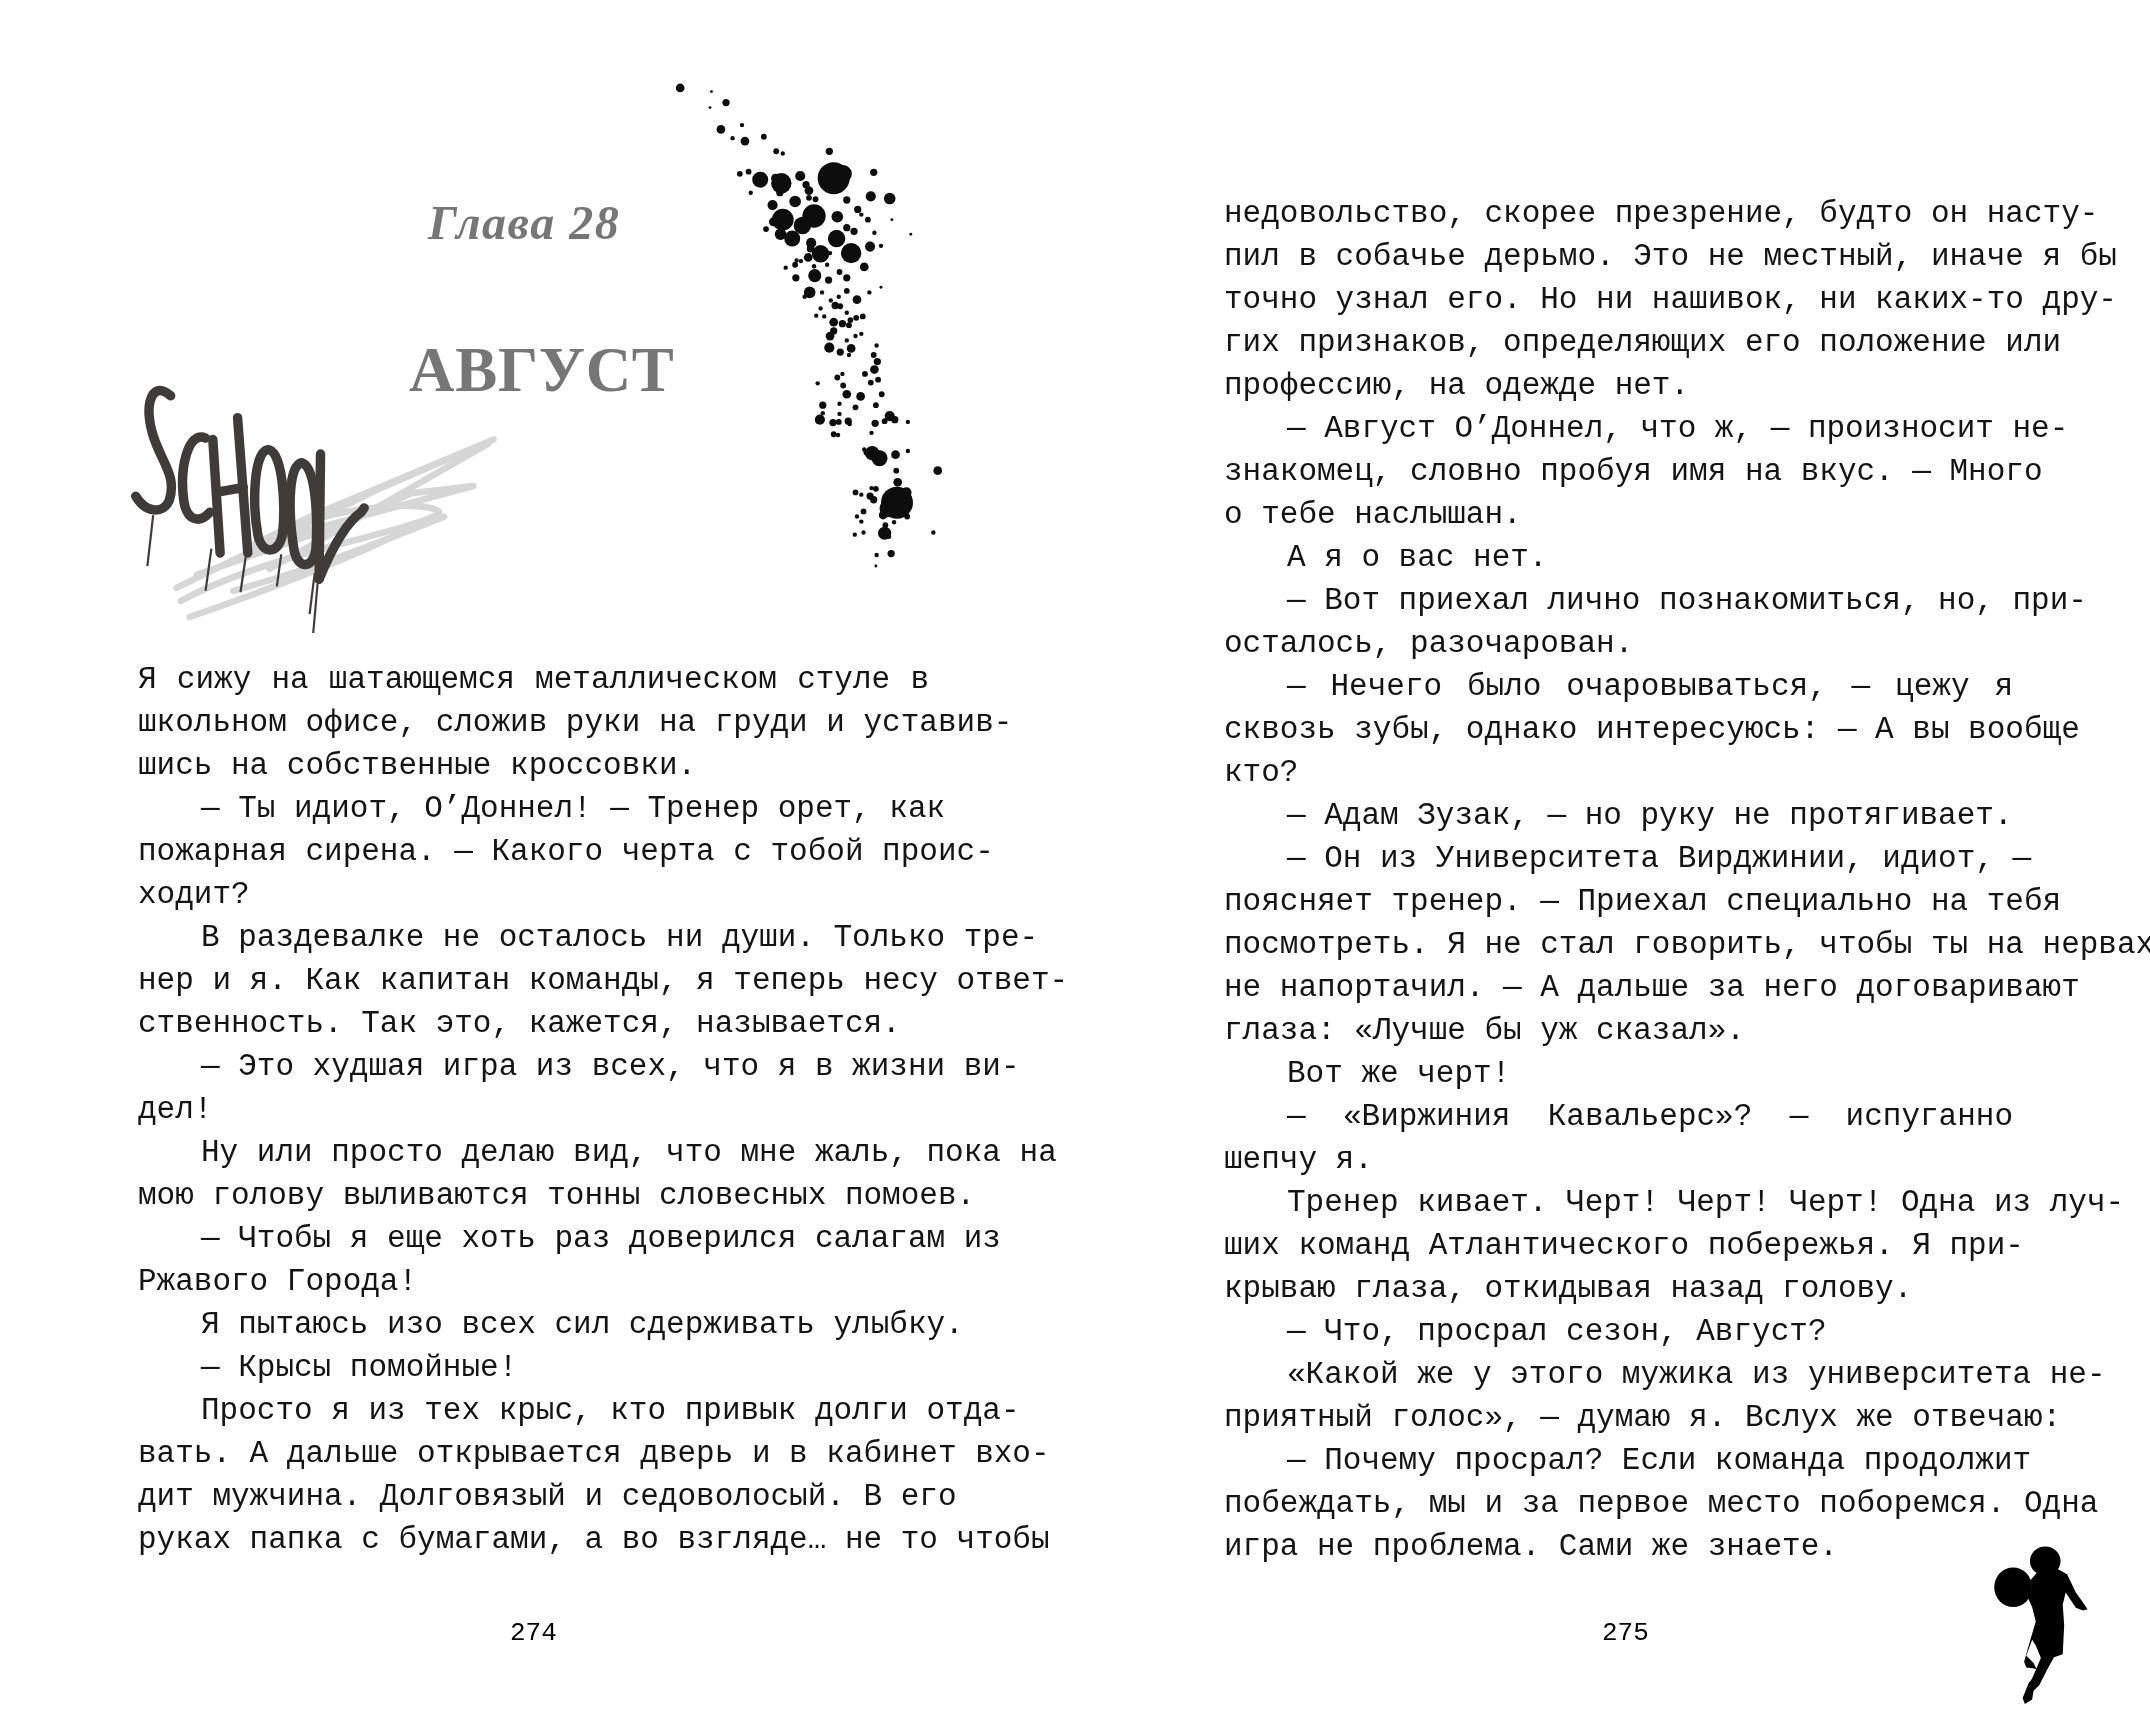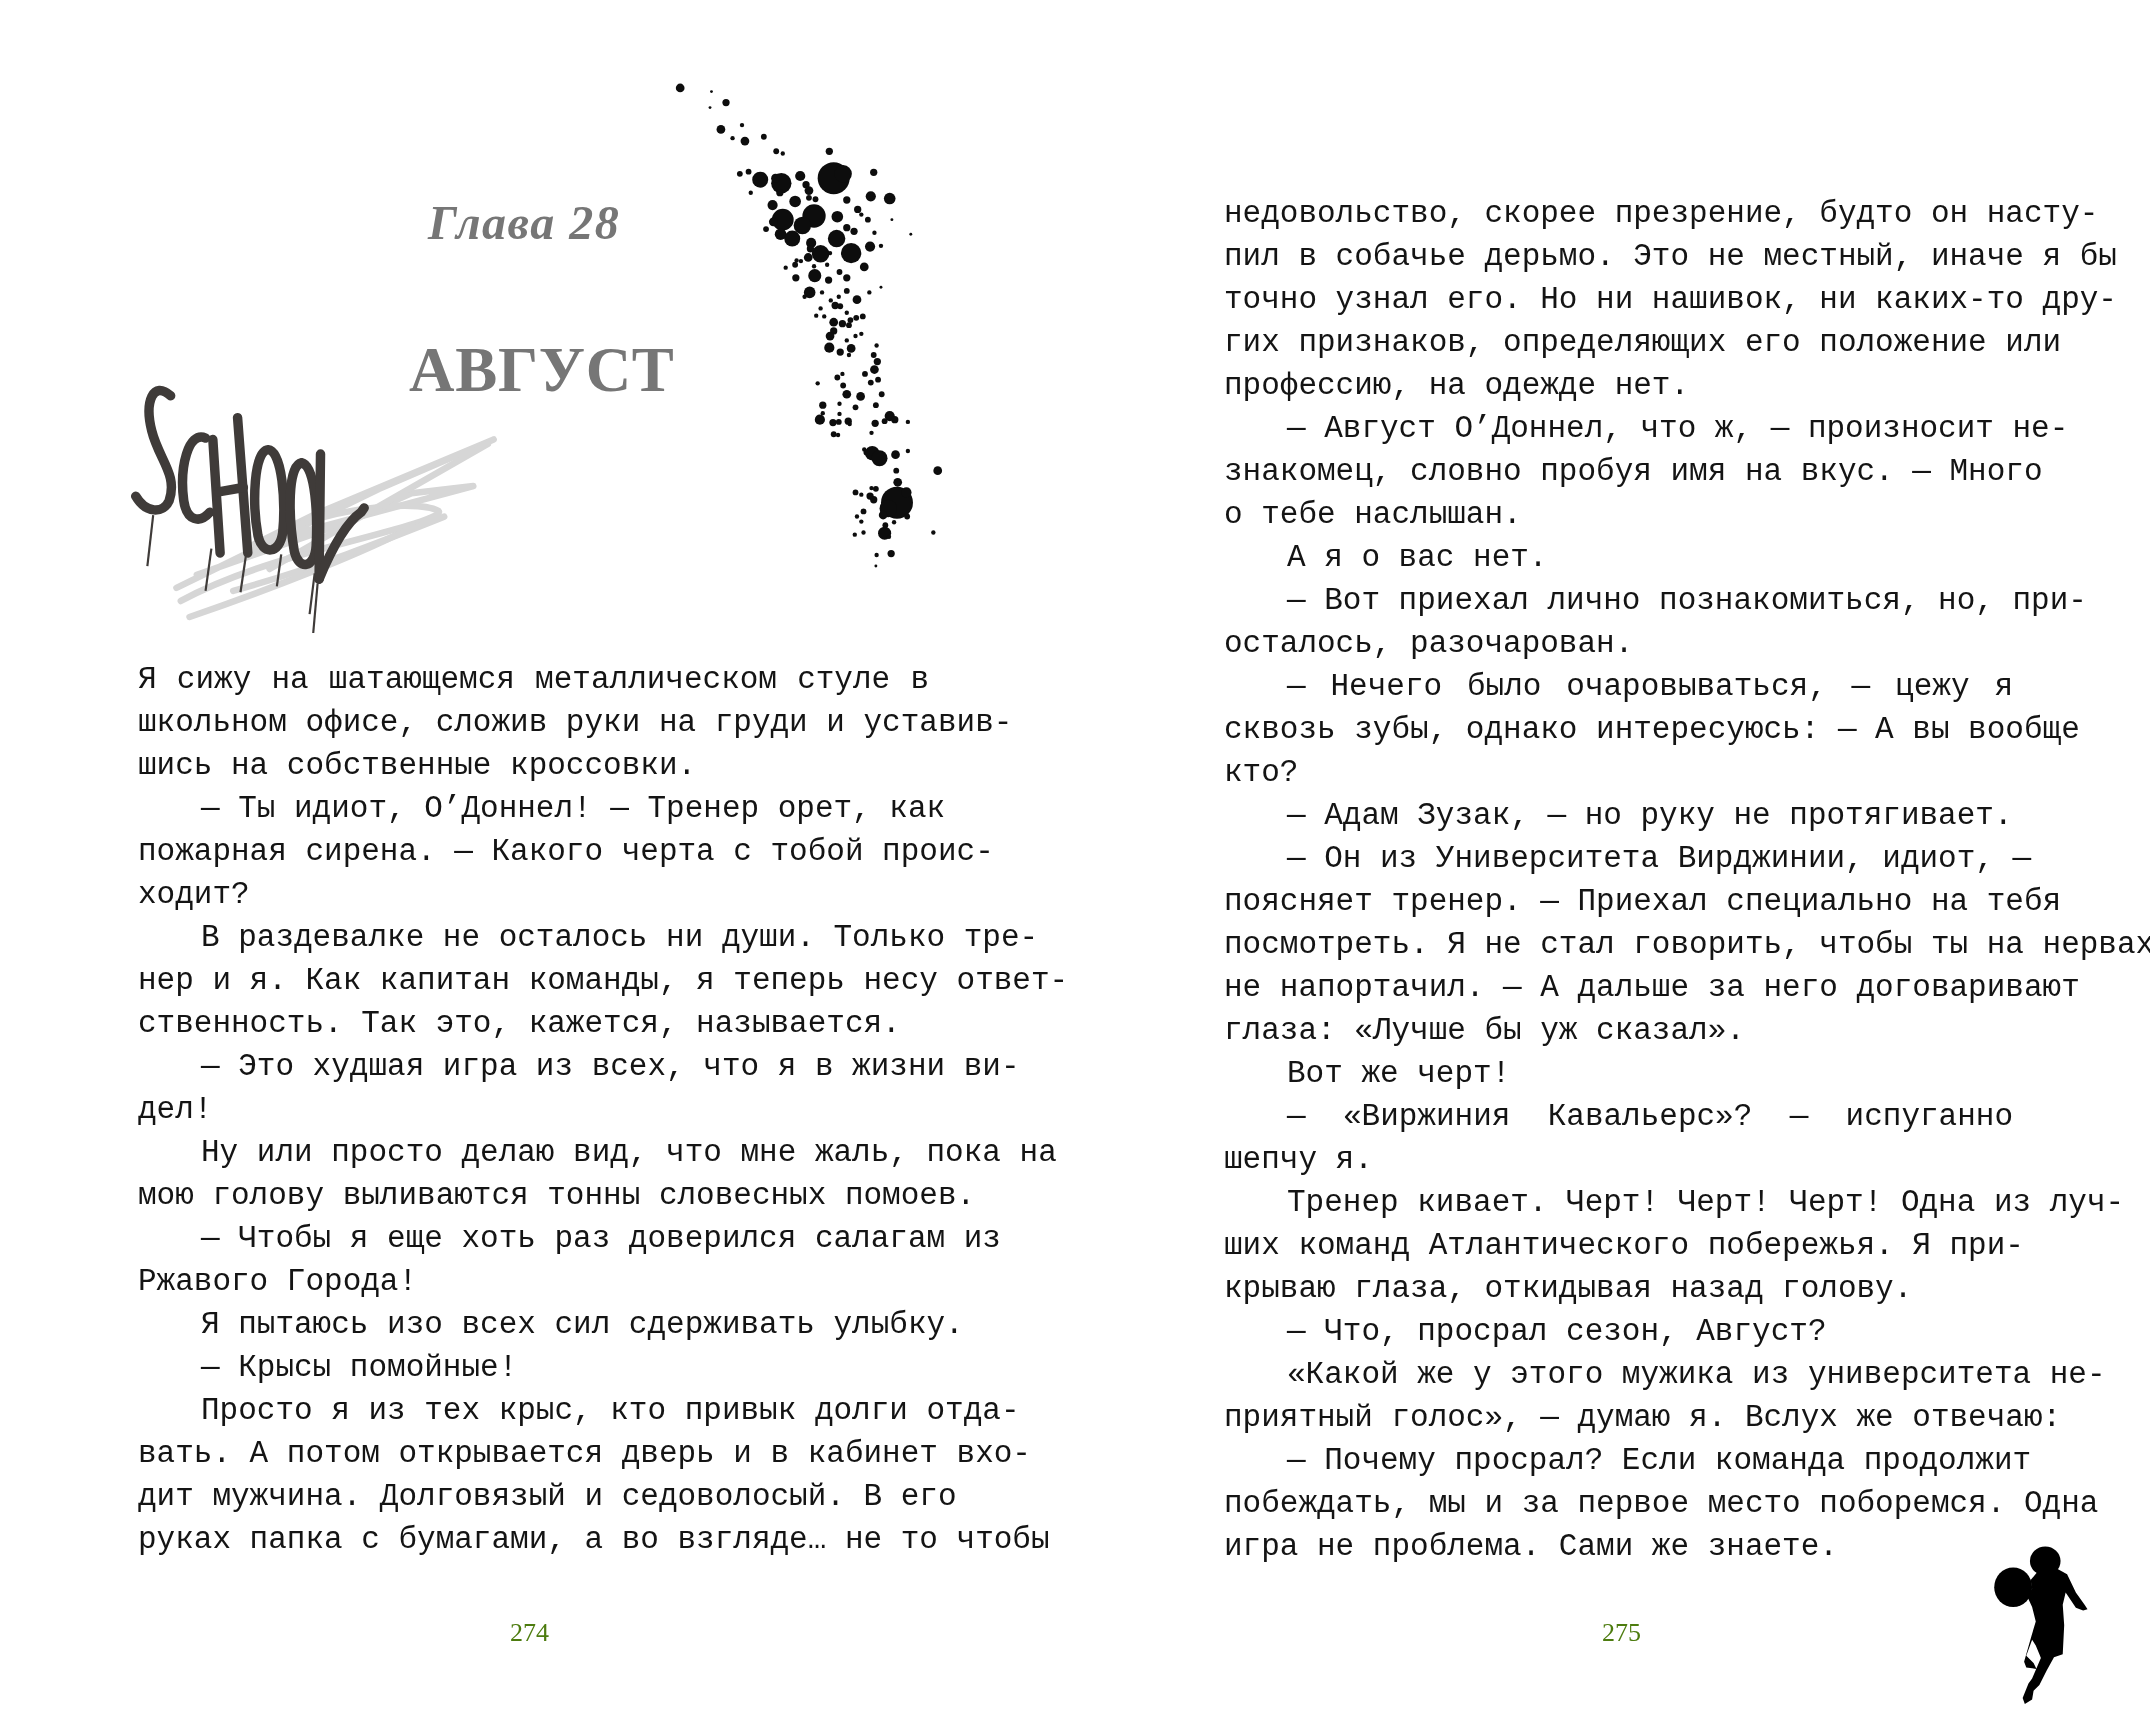--- a/index.html
+++ b/index.html
@@ -38,22 +38,22 @@
     white-space: nowrap;
   }
   .chapter-title {
     position: absolute; left: 409px; top: 318px;
     font-family: "Liberation Serif", "DejaVu Serif", serif;
     font-weight: bold; font-size: 63px; color: #767676;
     letter-spacing: 0.7px; white-space: nowrap;
   }
   .page-number {
     position: absolute; top: 1602px;
-    font-family: Liberation Serif, serif;
-    font-size: 26px; color: #4d7c0f;
+    font-family: Liberation Mono, monospace;
+    font-size: 26px; color: #000000;
   }
   .pn-left { left: 510px; }
   .pn-right { left: 527px; }
 
   .graffiti { position: absolute; left: 124px; top: 342px; width: 604px; height: 291px; }
   .splatter { position: absolute; left: 670px; top: 58px; width: 291px; height: 495px; }
   .player { position: absolute; left: 855px; top: 1529px; width: 221px; height: 191px; }
 </style>
 </head>
 <body>
@@ -283,21 +283,21 @@
         <span class="ln end">ственность. Так это, кажется, называется.</span>
         <span class="ln ind">— Это худшая игра из всех, что я в жизни ви-</span>
         <span class="ln end">дел!</span>
         <span class="ln ind">Ну или просто делаю вид, что мне жаль, пока на</span>
         <span class="ln end">мою голову выливаются тонны словесных помоев.</span>
         <span class="ln ind">— Чтобы я еще хоть раз доверился салагам из</span>
         <span class="ln end">Ржавого Города!</span>
         <span class="ln ind end">Я пытаюсь изо всех сил сдерживать улыбку.</span>
         <span class="ln ind end">— Крысы помойные!</span>
         <span class="ln ind">Просто я из тех крыс, кто привык долги отда-</span>
-        <span class="ln">вать. А потом открывается дверь и в кабинет вхо-</span>
+        <span class="ln">вать. А дальше открывается дверь и в кабинет вхо-</span>
         <span class="ln">дит мужчина. Долговязый и седоволосый. В его</span>
         <span class="ln">руках папка с бумагами, а во взгляде… не то чтобы</span>
       </div>
 
     <div class="page-number pn-left">274</div>
   </div>
 
   <div class="page page-right">
     <div class="col col-right" id="right-col">
         <span class="ln">недовольство, скорее презрение, будто он насту-</span>

